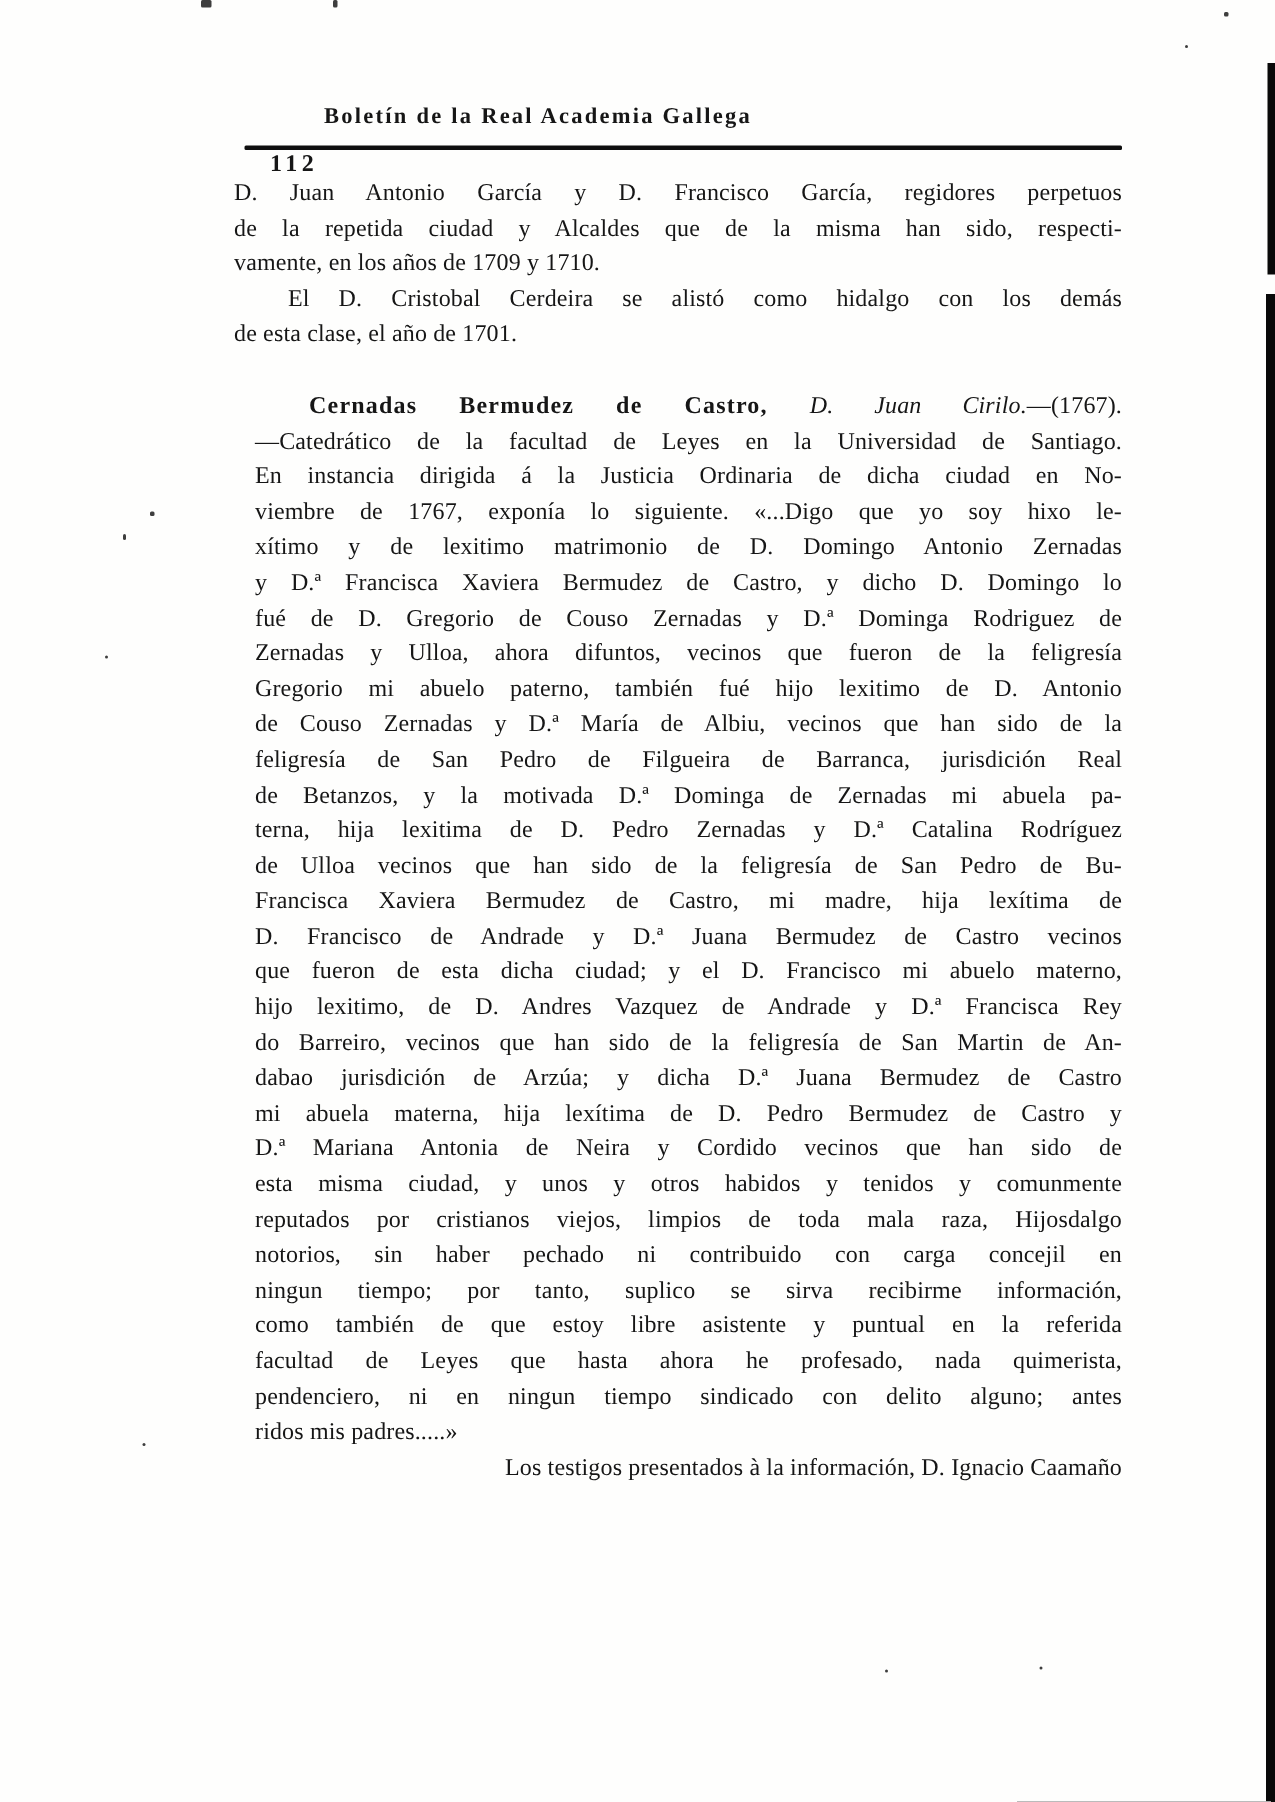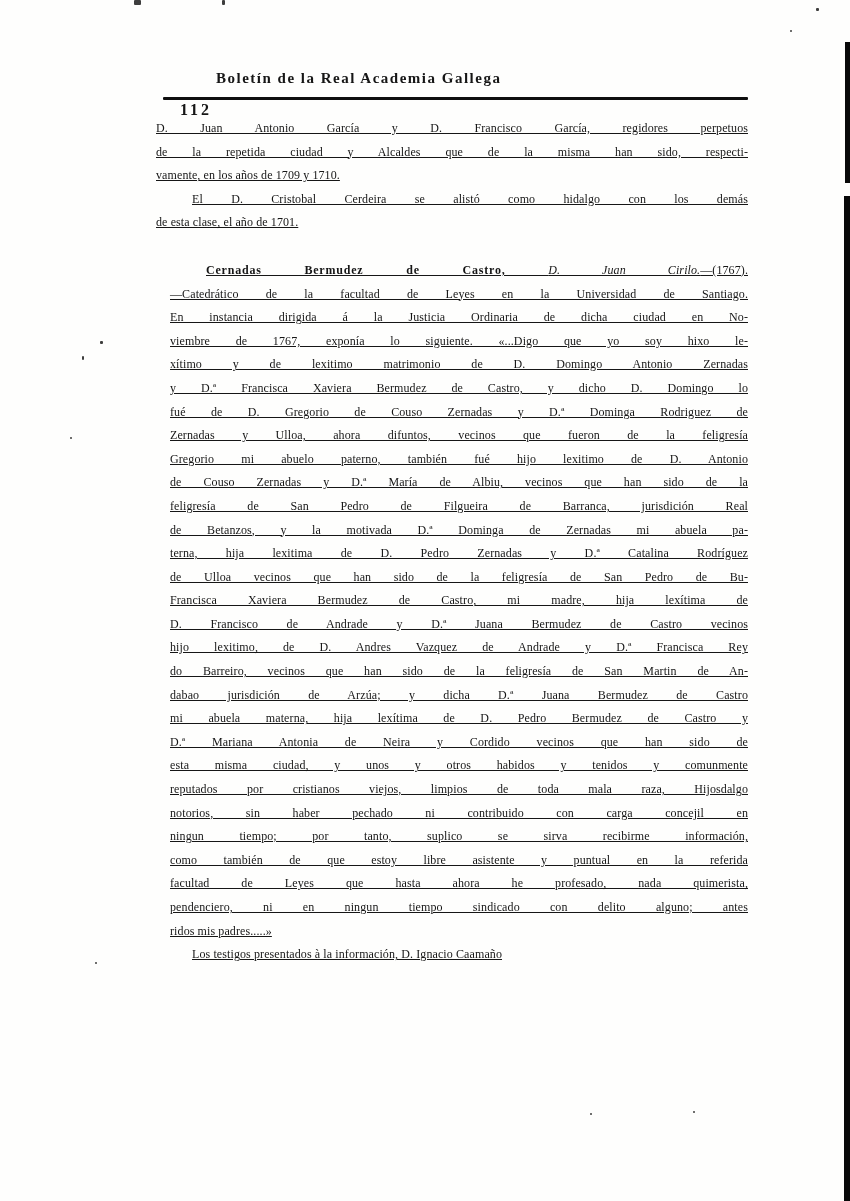--- a/index.html
+++ b/index.html
@@ -42,34 +42,33 @@
     width: 585px; height: 3px;
     background: #0f0f0f;
     border-radius: 1px;
   }
 
   
   .body-text {
     position: absolute;
     top: 117px; left: 156px;
     width: 592px;
-    font-size: 12px;
+    font-size: 16px;
     line-height: 23.6px;
     letter-spacing: 0.1px;
-    text-decoration: underline;
   }
   .line {
     text-align: justify;
     text-align-last: justify;
   }
   .line.last {
     text-align: left;
     text-align-last: auto;
   }
-  .paragraph.indent .line:first-child { text-indent: 36px; }
+  .paragraph.indent .line:first-child { text-indent: 36px; text-align: right; }
   .paragraph.space-before { margin-top: 24px; margin-left: 14px; }
   .run-b { font-weight: bold; letter-spacing: 0.8px; }
   .run-i { font-style: italic; }
 
   
   .scan-bar { position: absolute; background: #090909; }
   .bar-1 { right: 0; top: 42px;  width: 5px; height: 141px; }
   .bar-2 { right: 0; top: 196px; width: 6px; height: 1005px; }
   .speck { position: absolute; background: #1c1c1c; opacity: 0.85; border-radius: 1px; }
 </style>
@@ -117,20 +116,21 @@
         <div class="line"><span>fué de D. Gregorio de Couso Zernadas y D.ª Dominga Rodriguez de</span></div>
         <div class="line"><span>Zernadas y Ulloa, ahora difuntos, vecinos que fueron de la feligresía</span></div>
         <div class="line"><span>Gregorio mi abuelo paterno, también fué hijo lexitimo de D. Antonio</span></div>
         <div class="line"><span>de Couso Zernadas y D.ª María de Albiu, vecinos que han sido de la</span></div>
         <div class="line"><span>feligresía de San Pedro de Filgueira de Barranca, jurisdición Real</span></div>
         <div class="line"><span>de Betanzos, y la motivada D.ª Dominga de Zernadas mi abuela pa-</span></div>
         <div class="line"><span>terna, hija lexitima de D. Pedro Zernadas y D.ª Catalina Rodríguez</span></div>
         <div class="line"><span>de Ulloa vecinos que han sido de la feligresía de San Pedro de Bu-</span></div>
         <div class="line"><span>Francisca Xaviera Bermudez de Castro, mi madre, hija lexítima de</span></div>
         <div class="line"><span>D. Francisco de Andrade y D.ª Juana Bermudez de Castro vecinos</span></div>
+        <div class="line"><span>que fueron de esta dicha ciudad; y el D. Francisco mi abuelo materno,</span></div>
         <div class="line"><span>hijo lexitimo, de D. Andres Vazquez de Andrade y D.ª Francisca Rey</span></div>
         <div class="line"><span>do Barreiro, vecinos que han sido de la feligresía de San Martin de An-</span></div>
         <div class="line"><span>dabao jurisdición de Arzúa; y dicha D.ª Juana Bermudez de Castro</span></div>
         <div class="line"><span>mi abuela materna, hija lexítima de D. Pedro Bermudez de Castro y</span></div>
         <div class="line"><span>D.ª Mariana Antonia de Neira y Cordido vecinos que han sido de</span></div>
         <div class="line"><span>esta misma ciudad, y unos y otros habidos y tenidos y comunmente</span></div>
         <div class="line"><span>reputados por cristianos viejos, limpios de toda mala raza, Hijosdalgo</span></div>
         <div class="line"><span>notorios, sin haber pechado ni contribuido con carga concejil en</span></div>
         <div class="line"><span>ningun tiempo; por tanto, suplico se sirva recibirme información,</span></div>
         <div class="line"><span>como también de que estoy libre asistente y puntual en la referida</span></div>

